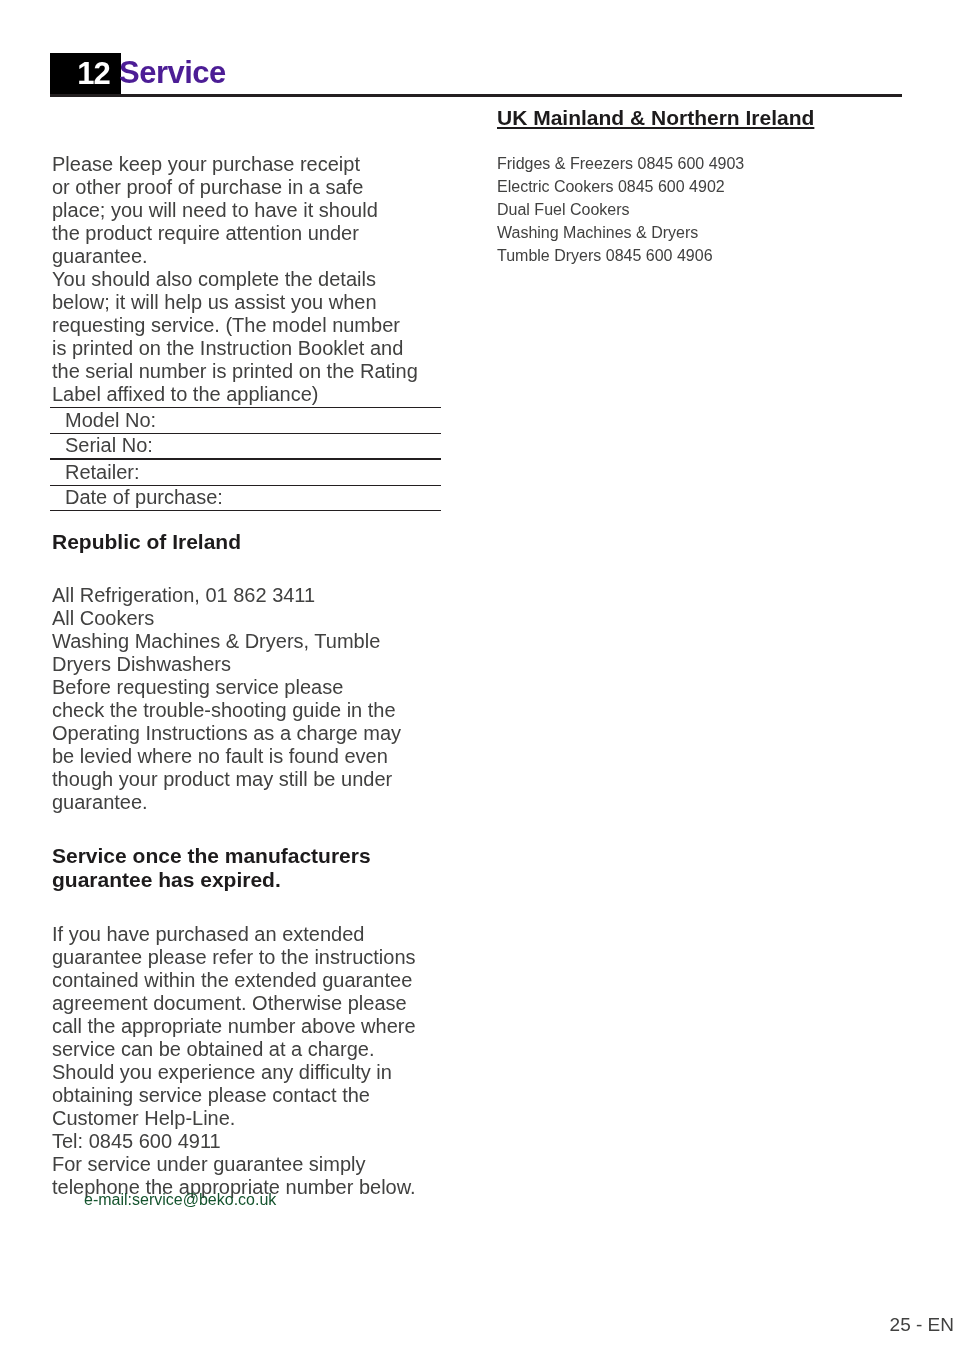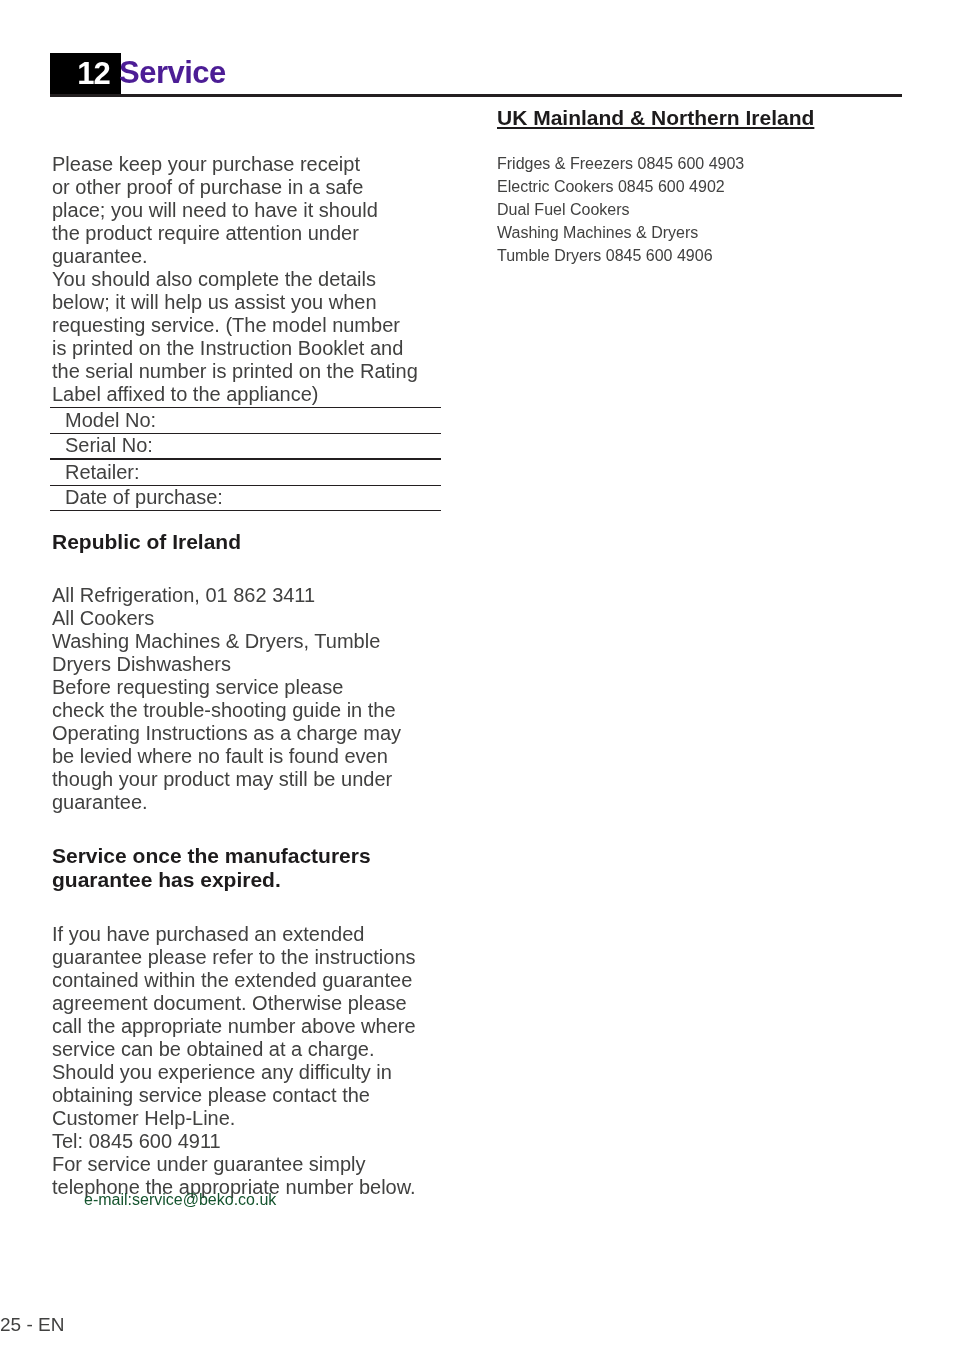--- a/index.html
+++ b/index.html
@@ -146,21 +146,21 @@
     font-size: 16px;
     line-height: 23px;
     color: #414140;
   }
   
   .footer {
     position: absolute;
     left: 0;
     top: 1314px;
     width: 954px;
-    text-align: left;
+    text-align: right;
     font-size: 19px;
     color: #414140;
   }
 </style>
 </head>
 <body>
 
 <div class="page">
 
   <div class="chapter-box">

